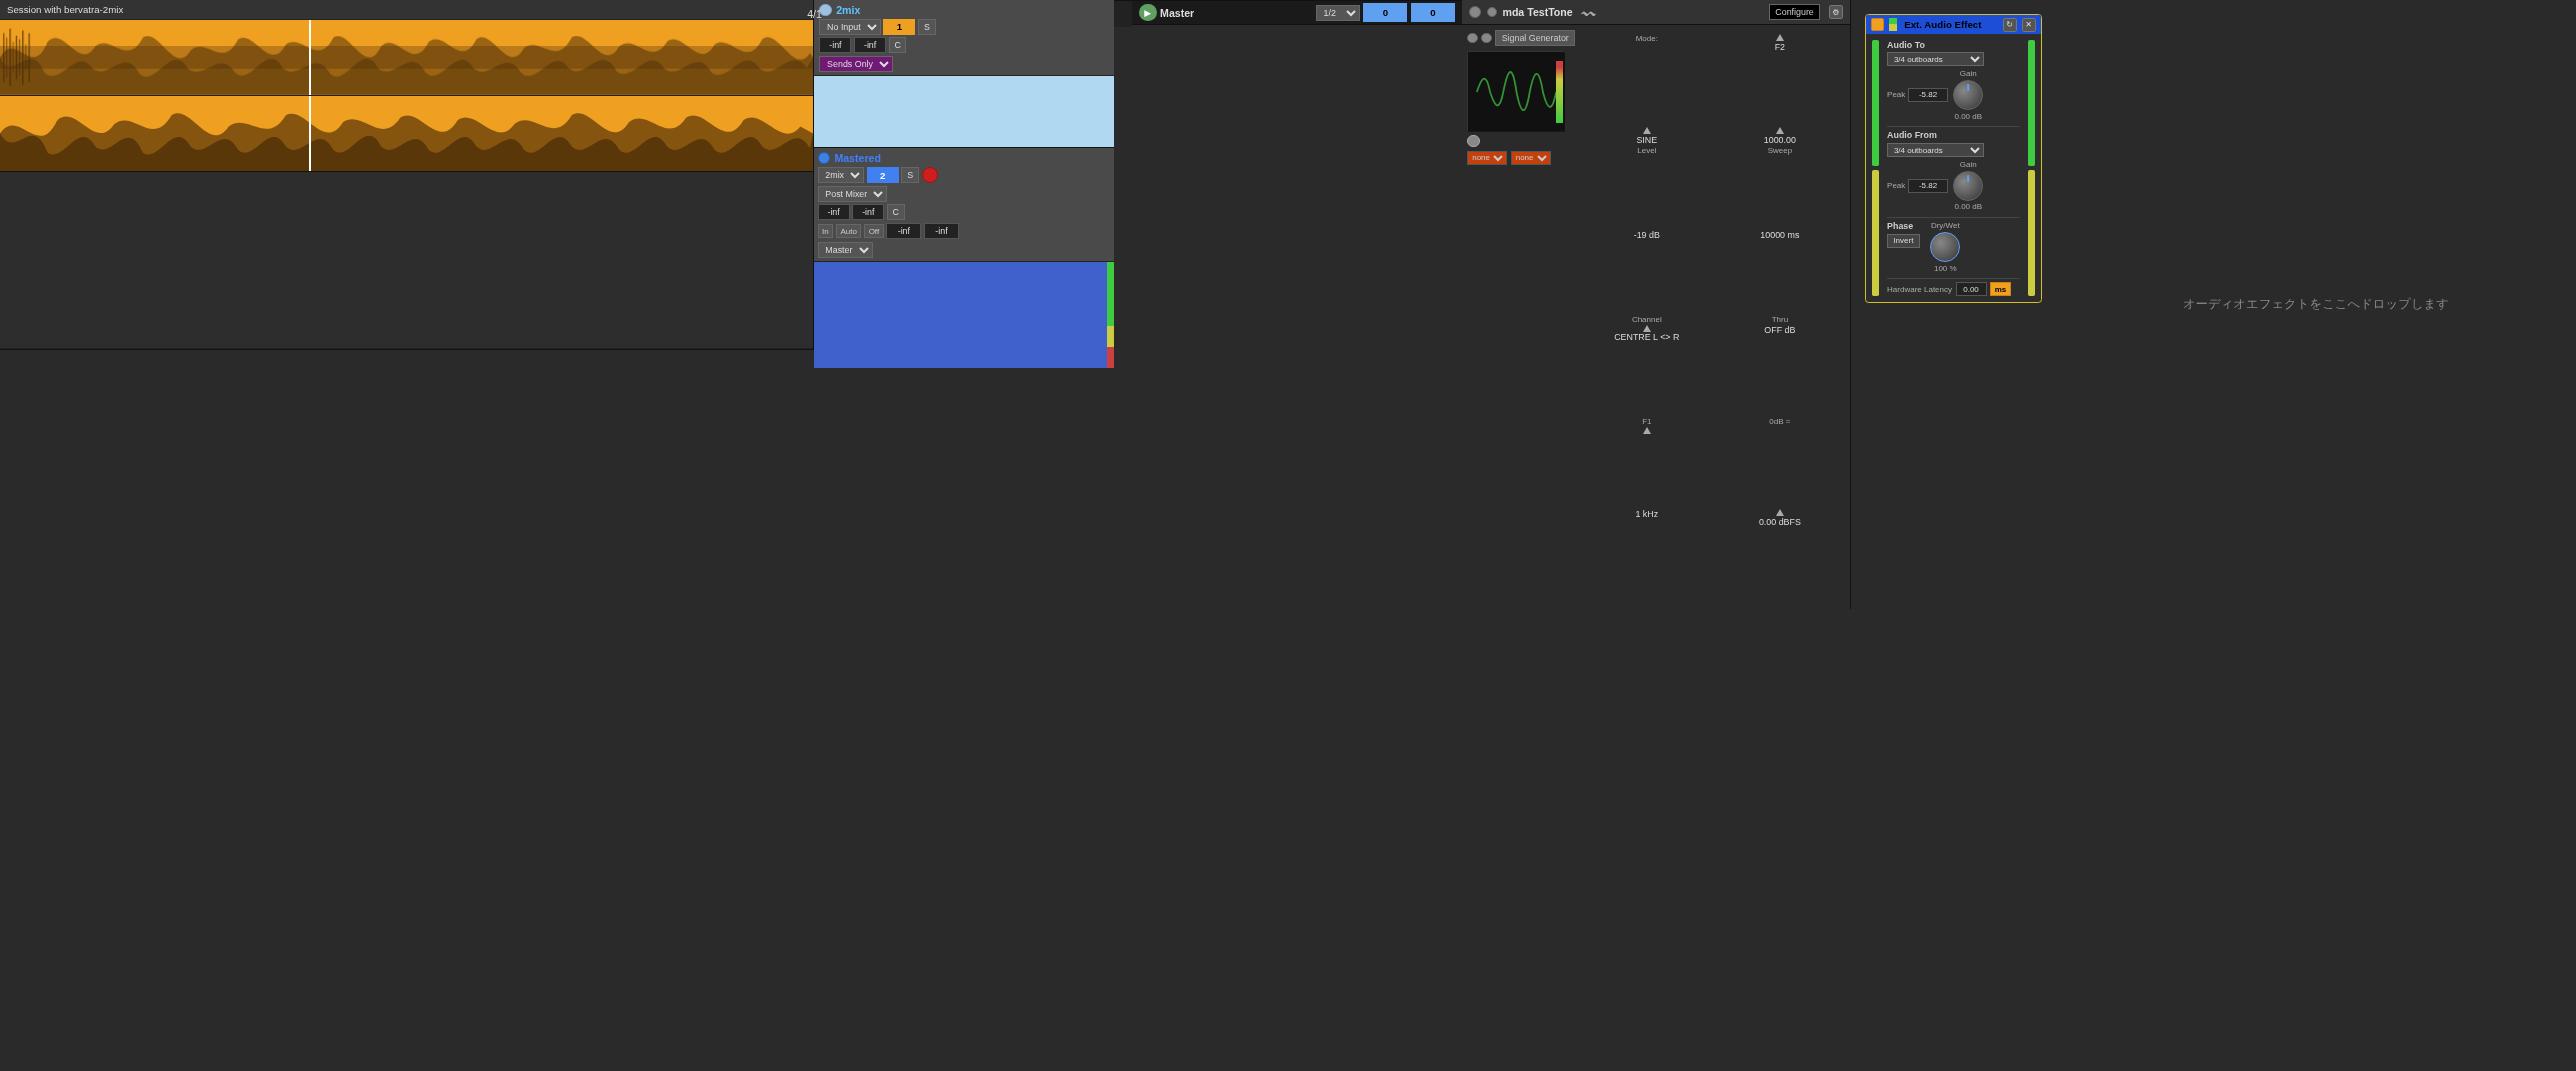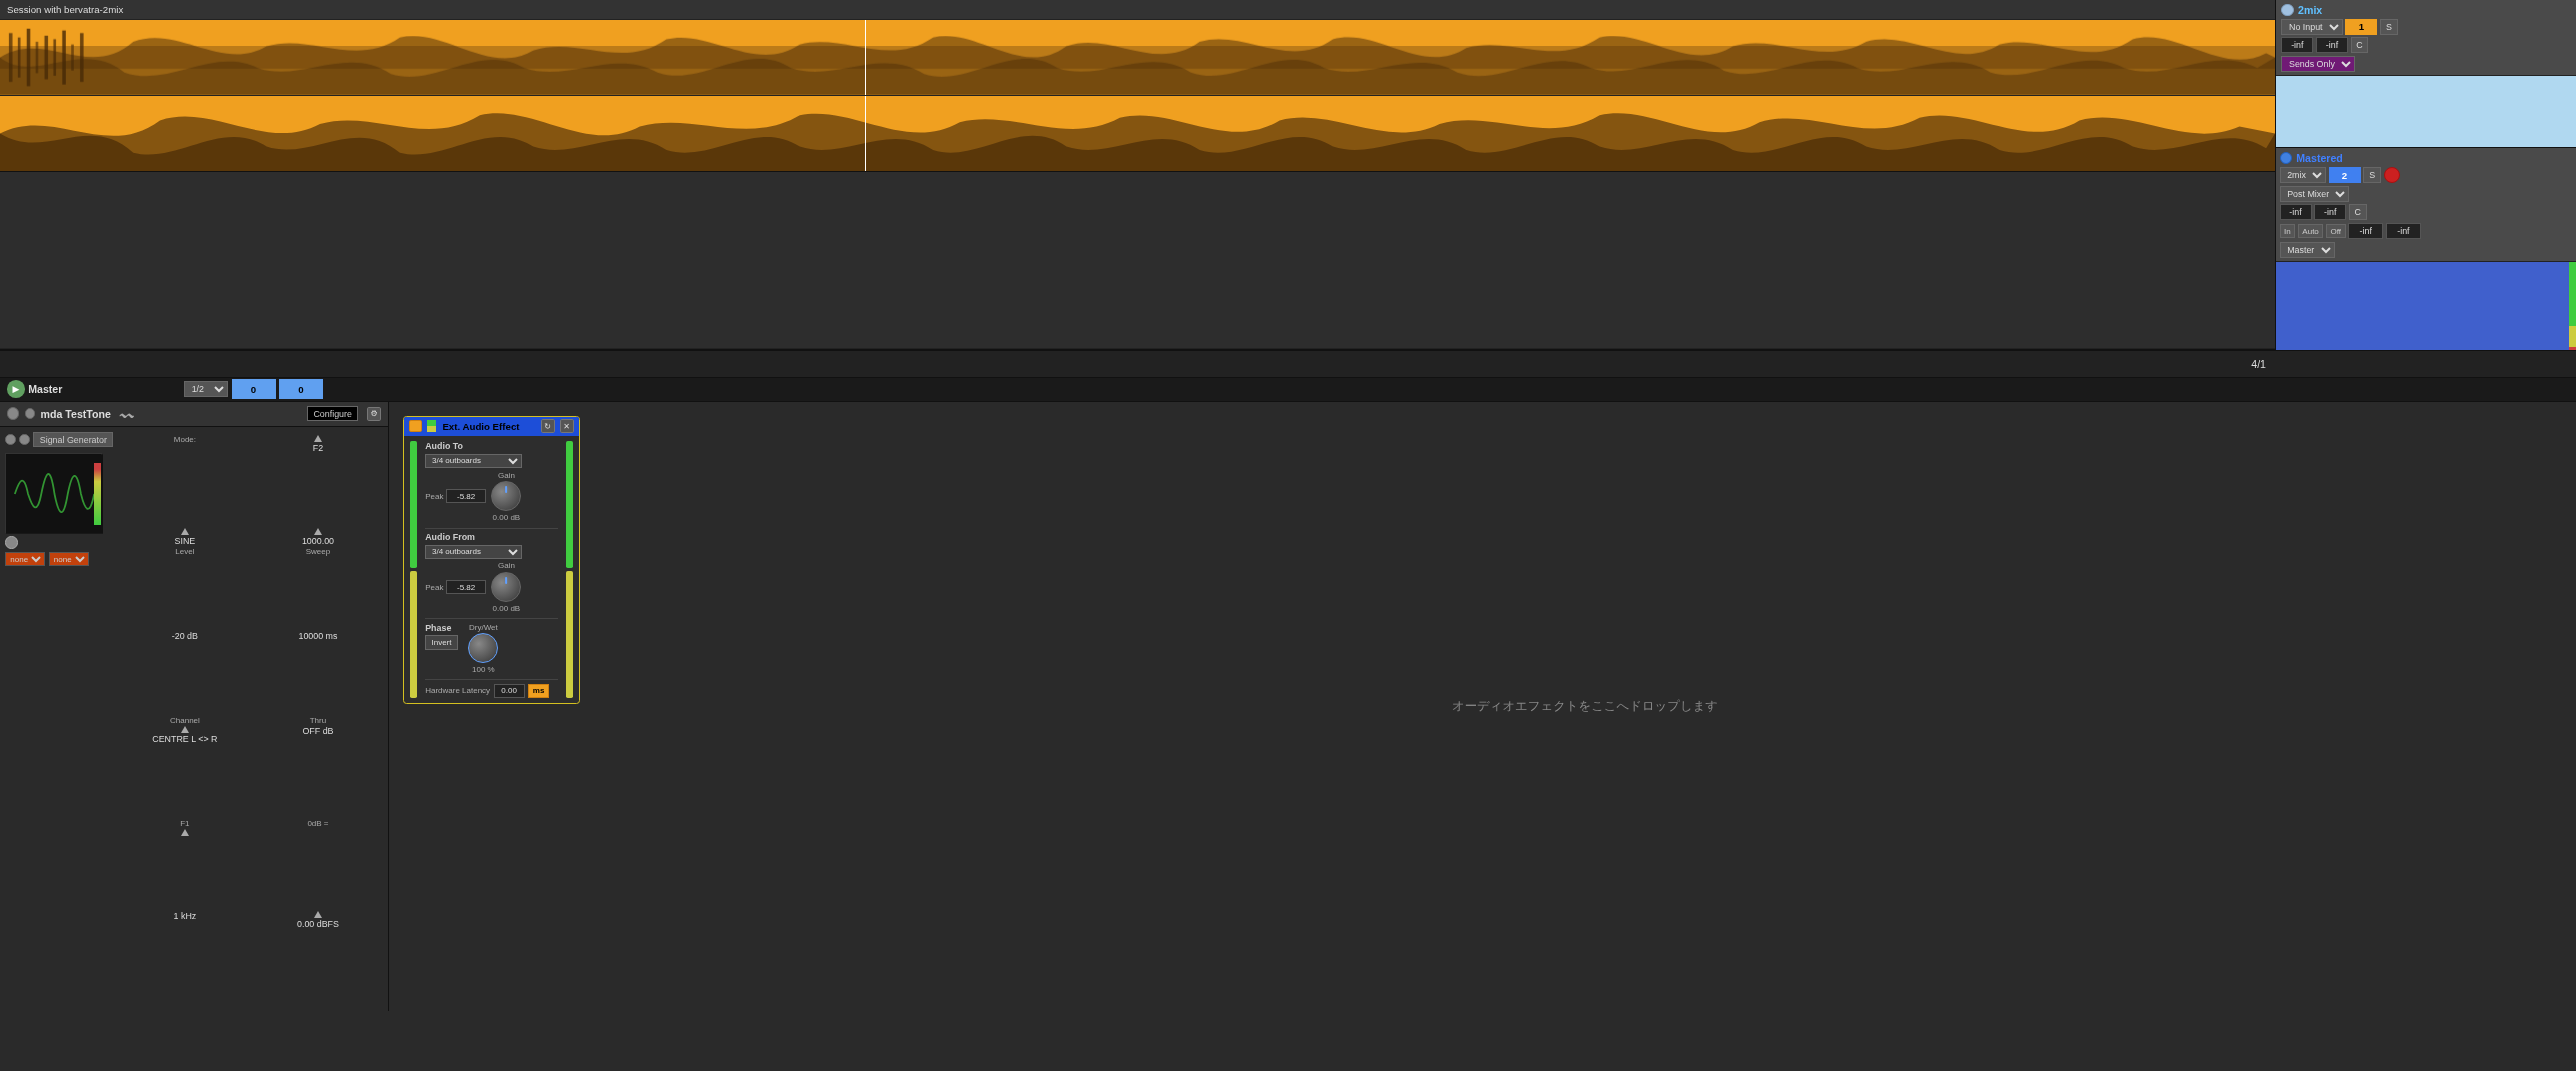--- a/index.html
+++ b/index.html
@@ -585,21 +585,21 @@
       border: 0.9px solid #666;
       font-size: 8px;
       padding: 0.9px 3.5px;
       cursor: pointer;
       height: 14px;
     }
   </style>
 </head>
 <body>
 
-<div style="display:flex; flex-direction:column; width:2576px; height:1011px;">
+<div style="display:flex; flex-direction:row; width:2576px; height:1011px;">
 
   <div class="top-section">
     <div class="arrangement-view">
 
       <div class="track-title-bar">
         <span>Session with bervatra-2mix</span>
       </div>
 
       <div style="position:relative;">
         <div class="waveform-track">
@@ -794,21 +794,21 @@
             <span style="color:#ddd;font-size:8.9px;">SINE</span>
             <span style="color:#aaa;font-size:8px;">Level</span>
           </div>
           <div style="display:flex;flex-direction:column;align-items:center;gap:0.9px;">
             <div class="triangle-up"></div>
             <span style="color:#ddd;font-size:8.9px;">1000.00</span>
             <span style="color:#aaa;font-size:8px;">Sweep</span>
           </div>
 
           <div style="display:flex;flex-direction:column;align-items:center;gap:0.9px;">
-            <span style="color:#ddd;font-size:8.9px;">-20 dB</span>
+            <span style="color:#ddd;font-size:8.9px;">-19 dB</span>
           </div>
           <div style="display:flex;flex-direction:column;align-items:center;gap:0.9px;">
             <span style="color:#ddd;font-size:8.9px;">10000 ms</span>
           </div>
 
           <div style="display:flex;flex-direction:column;align-items:center;gap:0.9px;">
             <span style="color:#aaa;font-size:8px;">Channel</span>
             <div class="triangle-up"></div>
             <span style="color:#ddd;font-size:8.9px;">CENTRE L &lt;&gt; R</span>
           </div>

